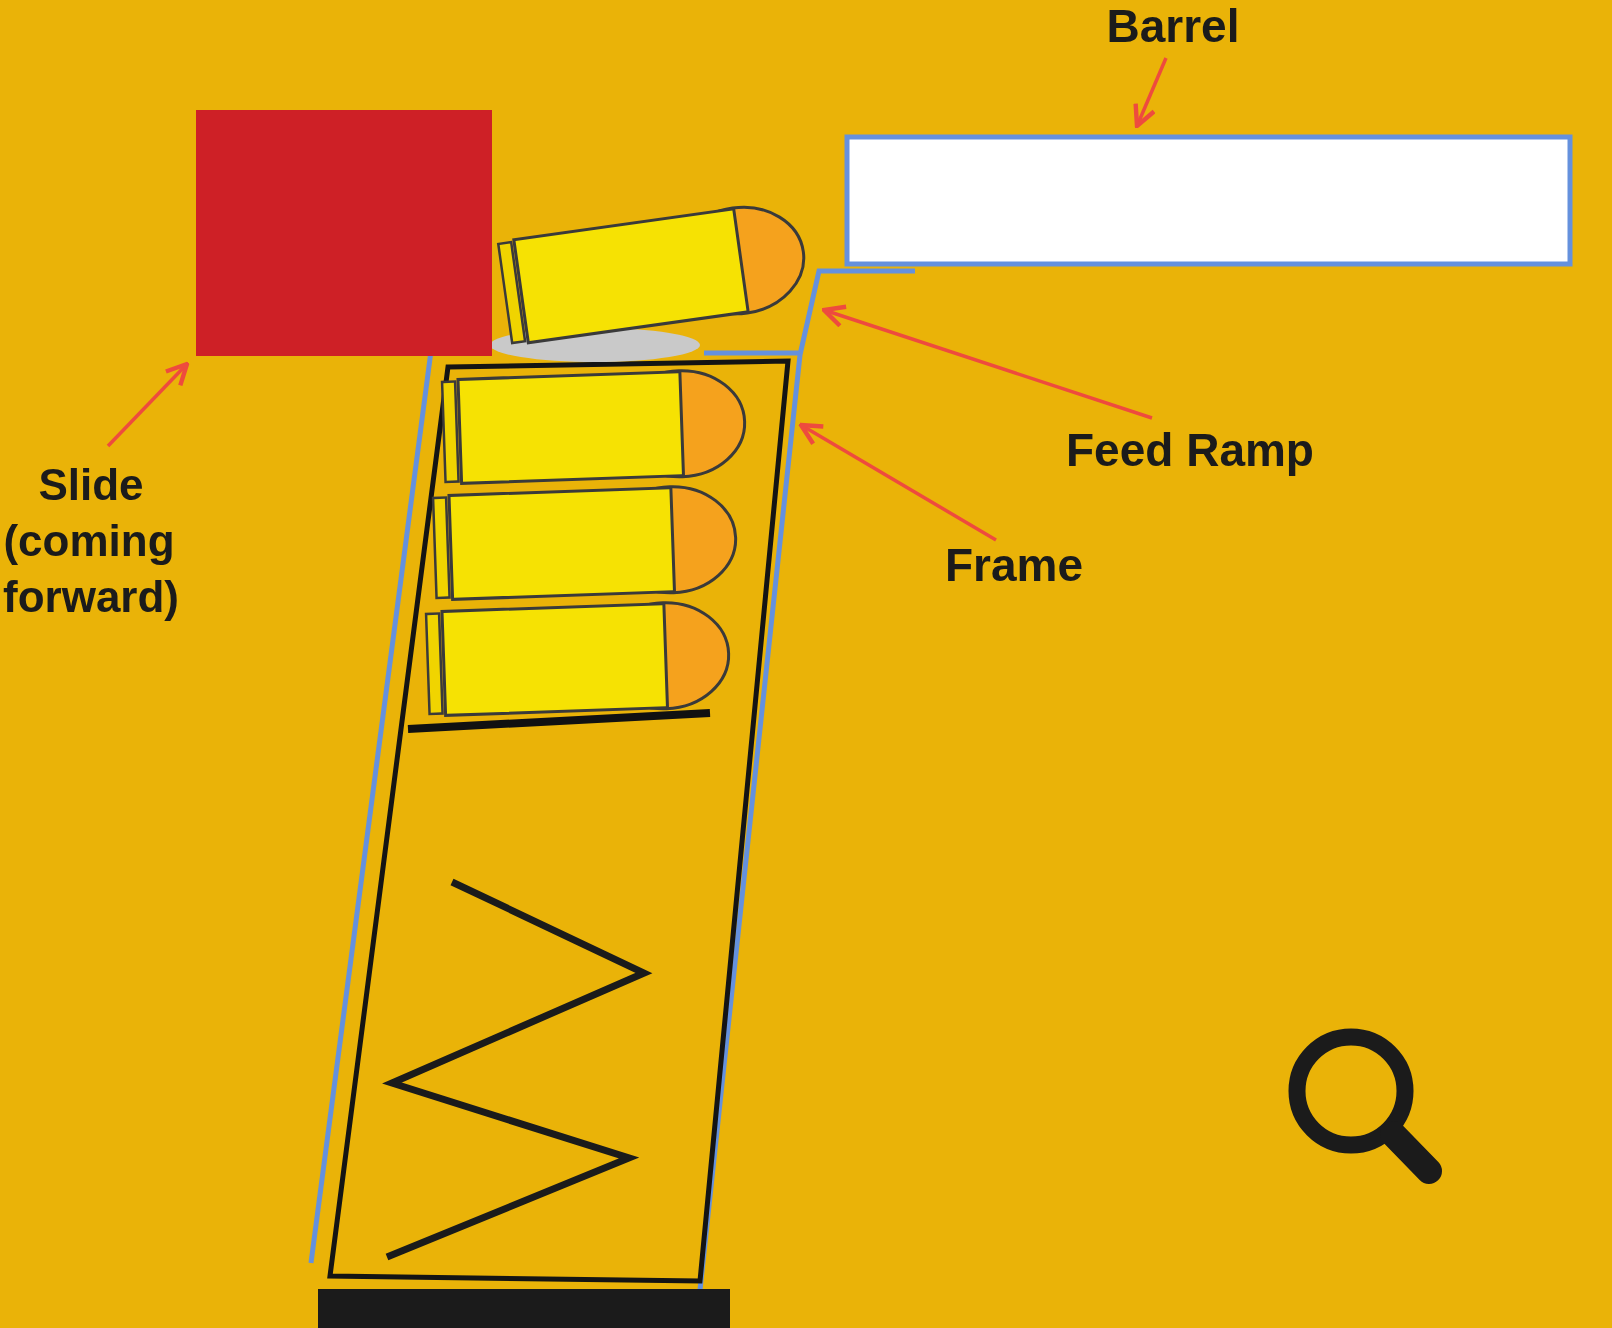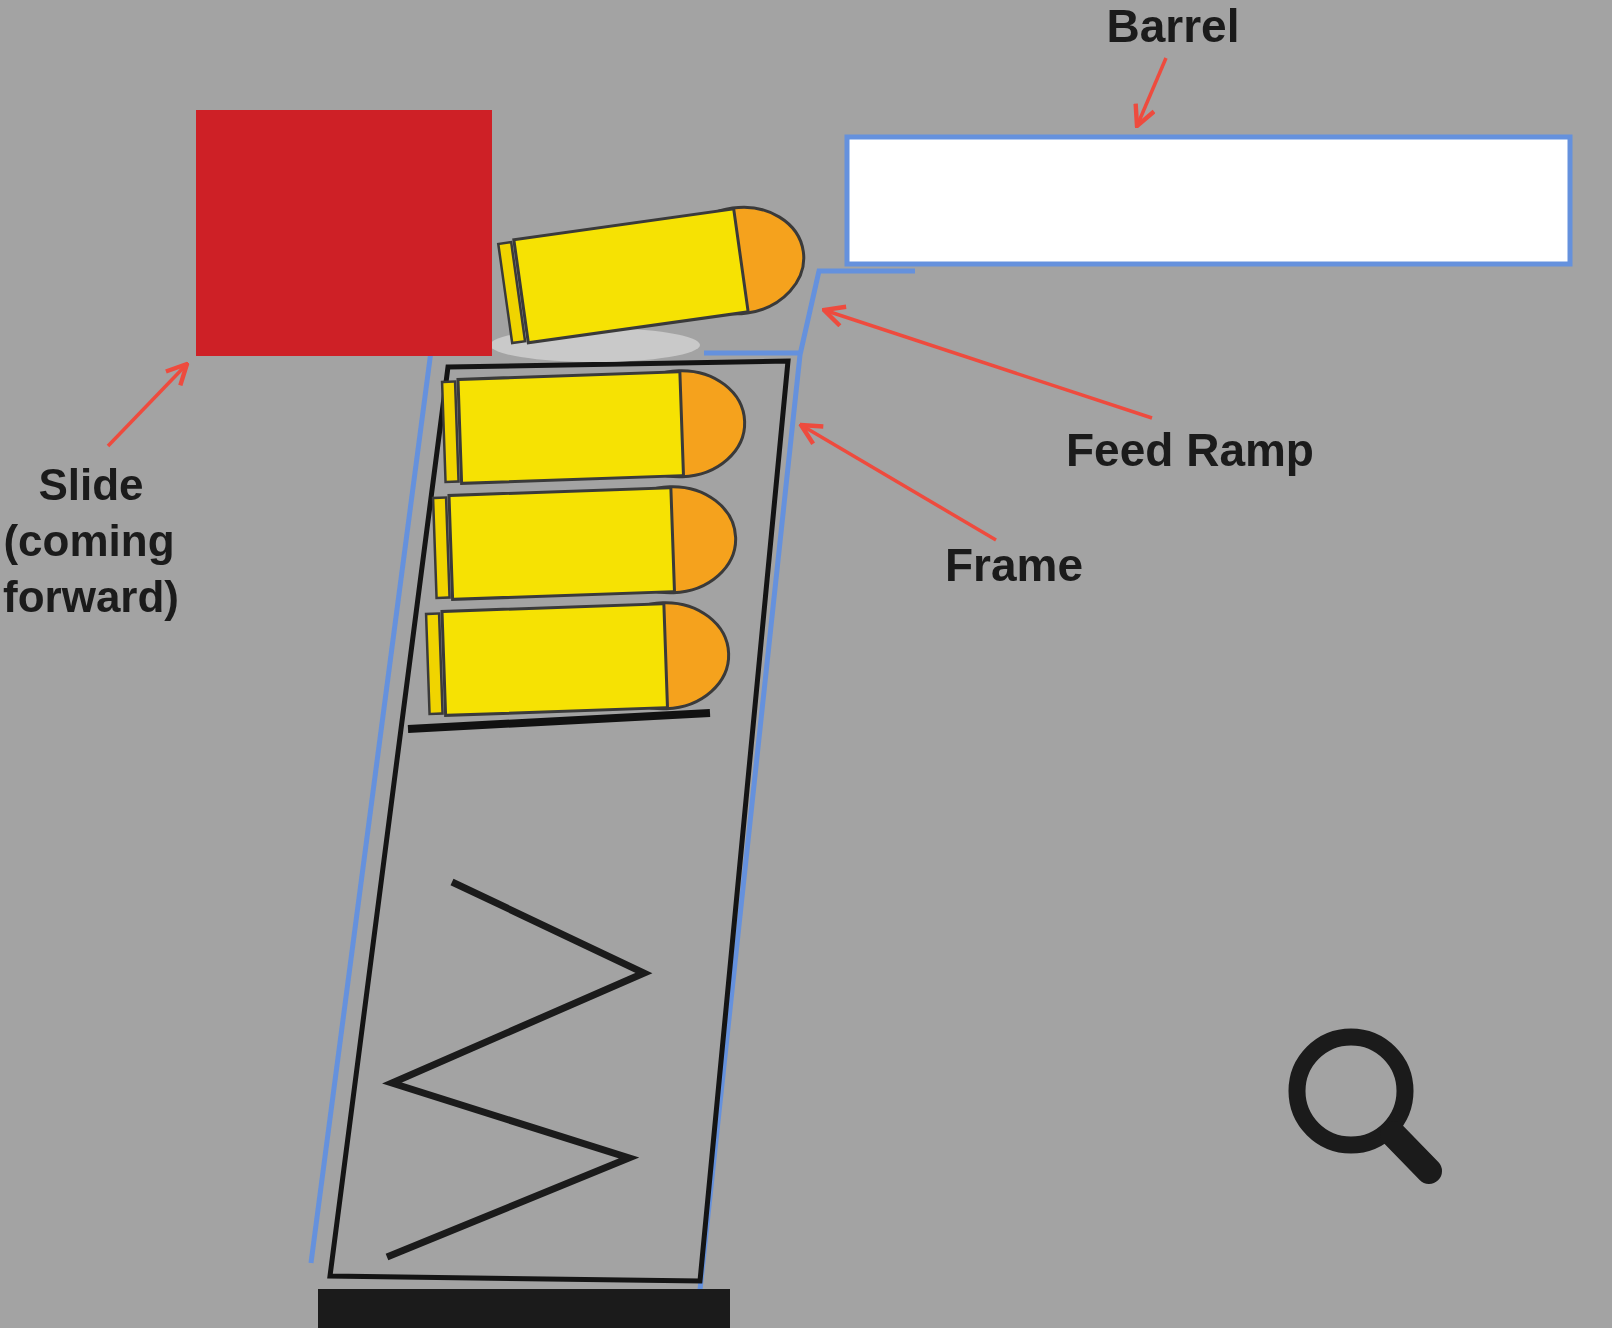--- a/index.html
+++ b/index.html
@@ -4,21 +4,21 @@
 <style>
   html, body {
     margin: 0;
     padding: 0;
     background: #ffffff;
   }
   .canvas {
     position: relative;
     width: 1612px;
     height: 1328px;
-    background: #a3a3a3;
+    background: #eab308;
     overflow: hidden;
     font-family: "Liberation Sans", sans-serif;
   }
   svg { display: block; }
   text {
     font-family: "Liberation Sans", sans-serif;
     font-weight: 600;
   }
   .label-lg { font-size: 46px; }
   .label-md { font-size: 44px; }

